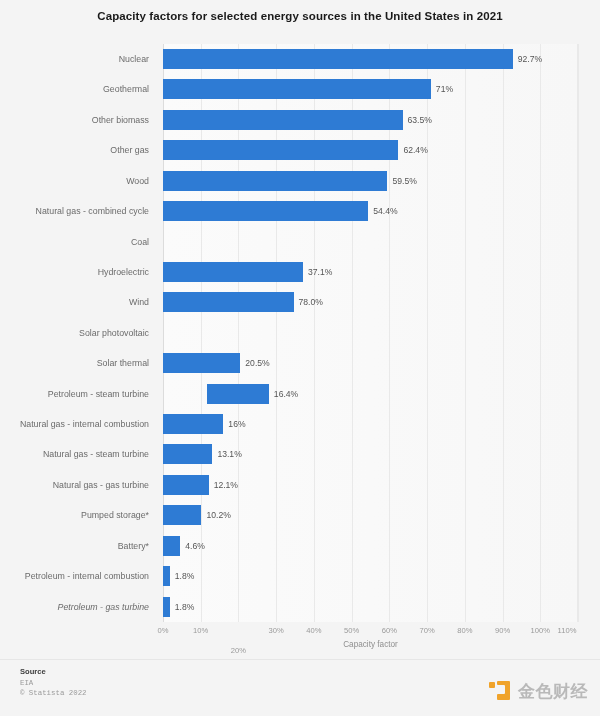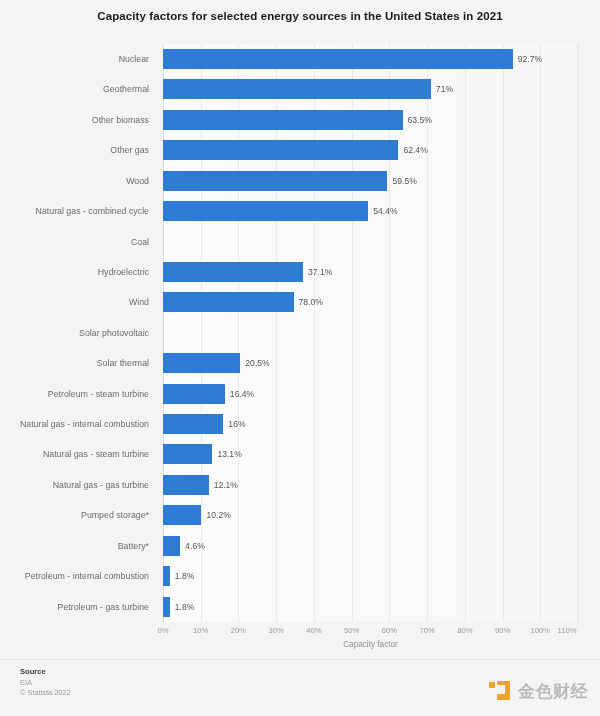--- a/index.html
+++ b/index.html
@@ -174,20 +174,21 @@
   .foot-head {
     font-size: 7.6px;
     font-weight: bold;
     color: #3d3d3d;
     margin-bottom: 2px;
   }
   .foot-line {
     font-size: 7.4px;
     color: #9b9b9b;
     line-height: 10px;
+    font-family: Liberation Mono, monospace;
   }
 
   
   #watermark {
     position: absolute;
     right: 12px;
     top: 679px;
     display: flex;
     align-items: center;
     gap: 6px;
@@ -224,21 +225,21 @@
       <div class="cat-label" style="top: 243.368px;">Wind</div>
       <div class="cat-label" style="top: 273.789px;">Solar photovoltaic</div>
       <div class="cat-label" style="top: 304.211px;">Solar thermal</div>
       <div class="cat-label" style="top: 334.632px;">Petroleum - steam turbine</div>
       <div class="cat-label" style="top: 365.053px;">Natural gas - internal combustion</div>
       <div class="cat-label" style="top: 395.474px;">Natural gas - steam turbine</div>
       <div class="cat-label" style="top: 425.895px;">Natural gas - gas turbine</div>
       <div class="cat-label" style="top: 456.316px;">Pumped storage*</div>
       <div class="cat-label" style="top: 486.737px;">Battery*</div>
       <div class="cat-label" style="top: 517.158px;">Petroleum - internal combustion</div>
-      <div class="cat-label" style="top: 547.579px;">Petroleum - gas turbine</div>
+      <div class="cat-label" style="top: 547.579px; font-style: italic;">Petroleum - gas turbine</div>
     </div>
 
   <div id="plot-wrap">
     <div id="plot-bg"></div>
     <div id="gridlines">
         <div class="gridline axis0" style="left: 0px;"></div>
         <div class="gridline" style="left: 37.7273px;"></div>
         <div class="gridline" style="left: 75.4545px;"></div>
         <div class="gridline" style="left: 113.182px;"></div>
         <div class="gridline" style="left: 150.909px;"></div>
@@ -281,21 +282,21 @@
           <div class="bar-value" style="left: 139.968px;">37.1%</div>
         </div>
         <div class="bar-row" style="top: 243.368px;">
           <div class="bar" style="width: 130.536px; background: rgb(46, 123, 212);"></div>
           <div class="bar-value" style="left: 130.536px;">78.0%</div>
         </div>
         <div class="bar-row" style="top: 304.211px;">
           <div class="bar" style="width: 77.3409px; background: rgb(46, 123, 212);"></div>
           <div class="bar-value" style="left: 77.3409px;">20.5%</div>
         </div>
-        <div class="bar-row" style="top: 334.632px;">
+        <div class="bar-row" style="top: 334.632px; margin-left: 44px;">
           <div class="bar" style="width: 61.8727px; background: rgb(46, 123, 212);"></div>
           <div class="bar-value" style="left: 61.8727px;">16.4%</div>
         </div>
         <div class="bar-row" style="top: 365.053px;">
           <div class="bar" style="width: 60.3636px; background: rgb(46, 123, 212);"></div>
           <div class="bar-value" style="left: 60.3636px;">16%</div>
         </div>
         <div class="bar-row" style="top: 395.474px;">
           <div class="bar" style="width: 49.4227px; background: rgb(46, 123, 212);"></div>
           <div class="bar-value" style="left: 49.4227px;">13.1%</div>
@@ -319,21 +320,21 @@
         <div class="bar-row" style="top: 547.579px;">
           <div class="bar" style="width: 6.79091px; background: rgb(46, 123, 212);"></div>
           <div class="bar-value" style="left: 6.79091px;">1.8%</div>
         </div>
       </div>
   </div>
 
   <div id="x-axis">
       <div class="x-tick" style="left: 0px;">0%</div>
       <div class="x-tick" style="left: 37.7273px;">10%</div>
-      <div class="x-tick" style="left: 75.4545px;">20%</div>
+      <div class="x-tick" style="left: 75.4545px; margin-top: 20px;">20%</div>
       <div class="x-tick" style="left: 113.182px;">30%</div>
       <div class="x-tick" style="left: 150.909px;">40%</div>
       <div class="x-tick" style="left: 188.636px;">50%</div>
       <div class="x-tick" style="left: 226.364px;">60%</div>
       <div class="x-tick" style="left: 264.091px;">70%</div>
       <div class="x-tick" style="left: 301.818px;">80%</div>
       <div class="x-tick" style="left: 339.545px;">90%</div>
       <div class="x-tick" style="left: 377.273px;">100%</div>
       <div class="x-tick" style="left: 404px;">110%</div>
     </div>

